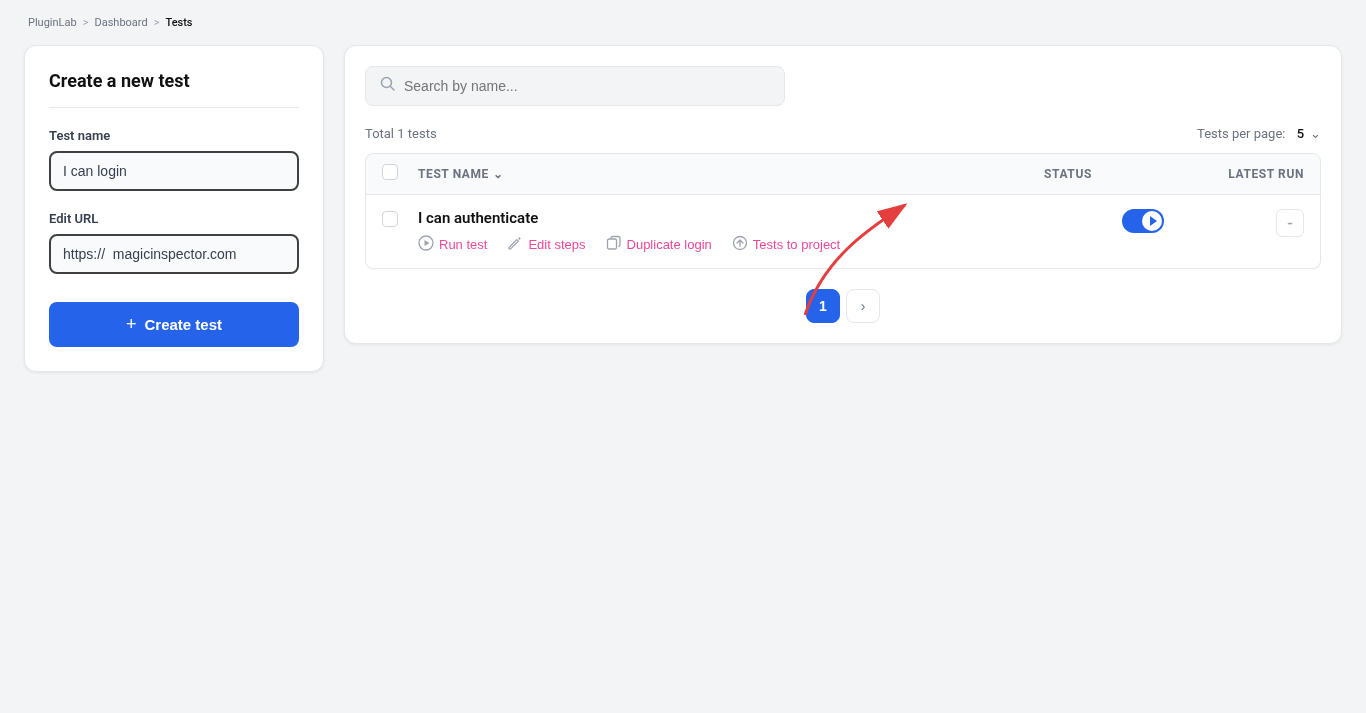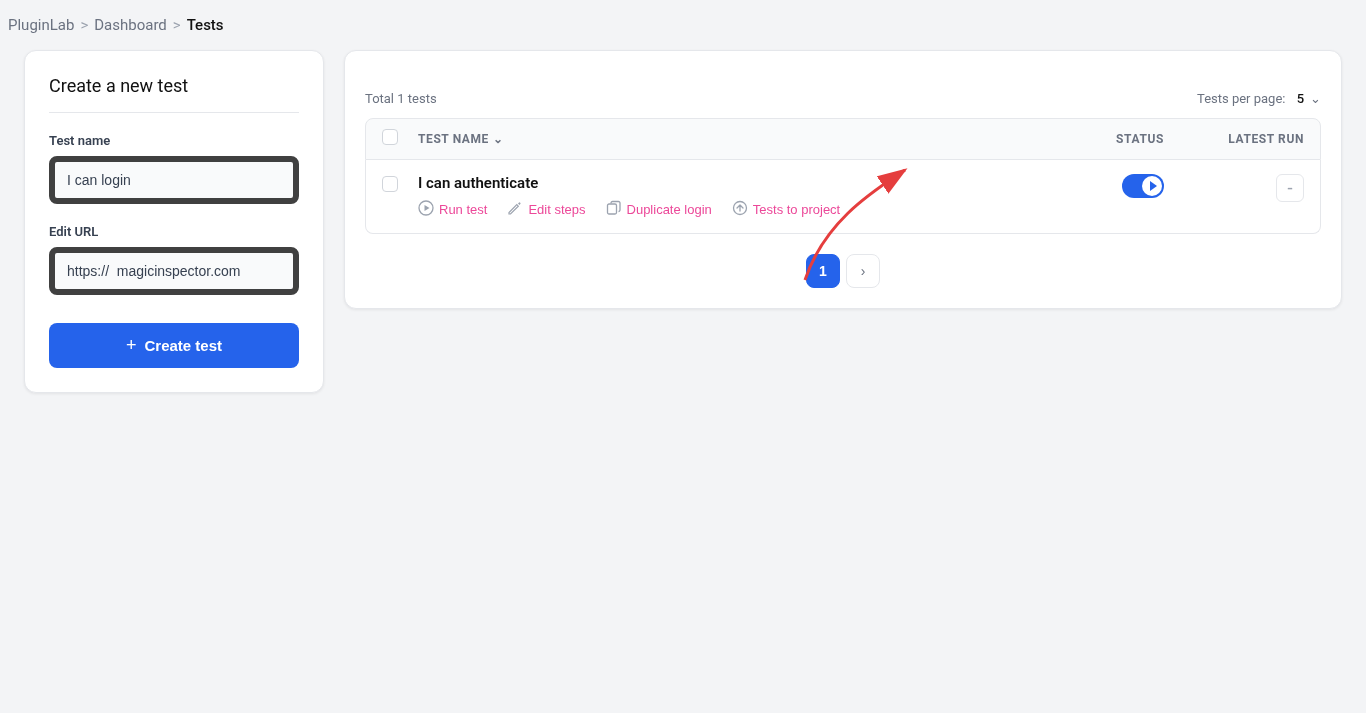--- a/index.html
+++ b/index.html
@@ -4,22 +4,22 @@
   <style>
     * { box-sizing: border-box; margin: 0; padding: 0; }
     body {
       font-family: -apple-system, BlinkMacSystemFont, 'Segoe UI', Roboto, sans-serif;
       background: #f3f4f6;
       min-height: 713px;
       color: #111;
     }
 
     .breadcrumb {
-      padding: 16px 8px;
-      font-size: 15px;
+      padding: 16px 28px;
+      font-size: 11px;
       color: #6b7280;
       display: flex;
       align-items: flex-start;
       gap: 6px;
     }
     .breadcrumb .sep { color: #9ca3af; }
     .breadcrumb .active { color: #111; font-weight: 500; }
 
     .main-layout {
       display: flex;
@@ -33,37 +33,37 @@
       background: #fff;
       border-radius: 12px;
       padding: 24px;
       width: 300px;
       flex-shrink: 0;
       box-shadow: 0 1px 3px rgba(0,0,0,0.07);
       border: 1px solid #e5e7eb;
     }
     .panel-title {
       font-size: 18px;
-      font-weight: 400;
+      font-weight: 700;
       color: #111;
       margin-bottom: 20px;
       padding-bottom: 16px;
       border-bottom: 1px solid #e5e7eb;
     }
     .form-label {
       font-size: 13px;
       font-weight: 600;
       color: #374151;
       margin-bottom: 8px;
       display: block;
     }
     .form-input {
       width: 100%;
       padding: 10px 12px;
-      border: 6px solid #404040;
+      border: 2px solid #404040;
       border-radius: 8px;
       font-size: 14px;
       color: #374151;
       background: #f9fafb;
       outline: none;
       margin-bottom: 20px;
     }
     .create-btn {
       width: 100%;
       padding: 12px;
@@ -137,21 +137,21 @@
     .table-header {
       display: flex;
       align-items: center;
       background: #f9fafb;
       border: 1px solid #e5e7eb;
       border-radius: 8px 8px 0 0;
       padding: 10px 16px;
     }
     .col-checkbox { width: 36px; }
     .col-name { flex: 1; font-size: 12px; font-weight: 700; color: #6b7280; letter-spacing: 0.05em; text-transform: uppercase; display: flex; align-items: center; gap: 4px; }
-    .col-status { width: 120px; text-align: right; font-size: 12px; font-weight: 700; color: #6b7280; letter-spacing: 0.05em; text-transform: uppercase; }
+    .col-status { width: 120px; text-align: left; font-size: 12px; font-weight: 700; color: #6b7280; letter-spacing: 0.05em; text-transform: uppercase; }
     .col-latest { width: 140px; text-align: right; font-size: 12px; font-weight: 700; color: #6b7280; letter-spacing: 0.05em; text-transform: uppercase; }
 
     .table-row {
       display: flex;
       align-items: flex-start;
       border: 1px solid #e5e7eb;
       border-top: none;
       padding: 14px 16px;
       border-radius: 0 0 8px 8px;
     }
@@ -290,20 +290,29 @@
     <label class="form-label">Edit URL</label>
     <input class="form-input" type="text" value="https://  magicinspector.com" placeholder="https://  magicinspector.com" style="">
     <button class="create-btn">
       <span class="plus-icon">+</span>
       <span>Create test</span>
     </button>
   </div>
 
   <div class="right-panel">
 
+    <div class="search-bar">
+      <span class="search-icon-svg">
+        <svg width="16" height="16" viewBox="0 0 16 16" fill="none" xmlns="http://www.w3.org/2000/svg">
+          <circle cx="6.5" cy="6.5" r="5" stroke="#9ca3af" stroke-width="1.5"></circle>
+          <path d="M10.5 10.5L14 14" stroke="#9ca3af" stroke-width="1.5" stroke-linecap="round"></path>
+        </svg>
+      </span>
+      <input type="text" placeholder="Search by name..." style="">
+    </div>
 
     <div class="table-meta">
       <span class="total-tests">Total 1 tests</span>
       <div class="rows-per-page">
         <span>Tests per page:</span>
         &nbsp;
         <span class="num">5</span>
         <span style="margin-left:2px;">⌄</span>
       </div>
     </div>

